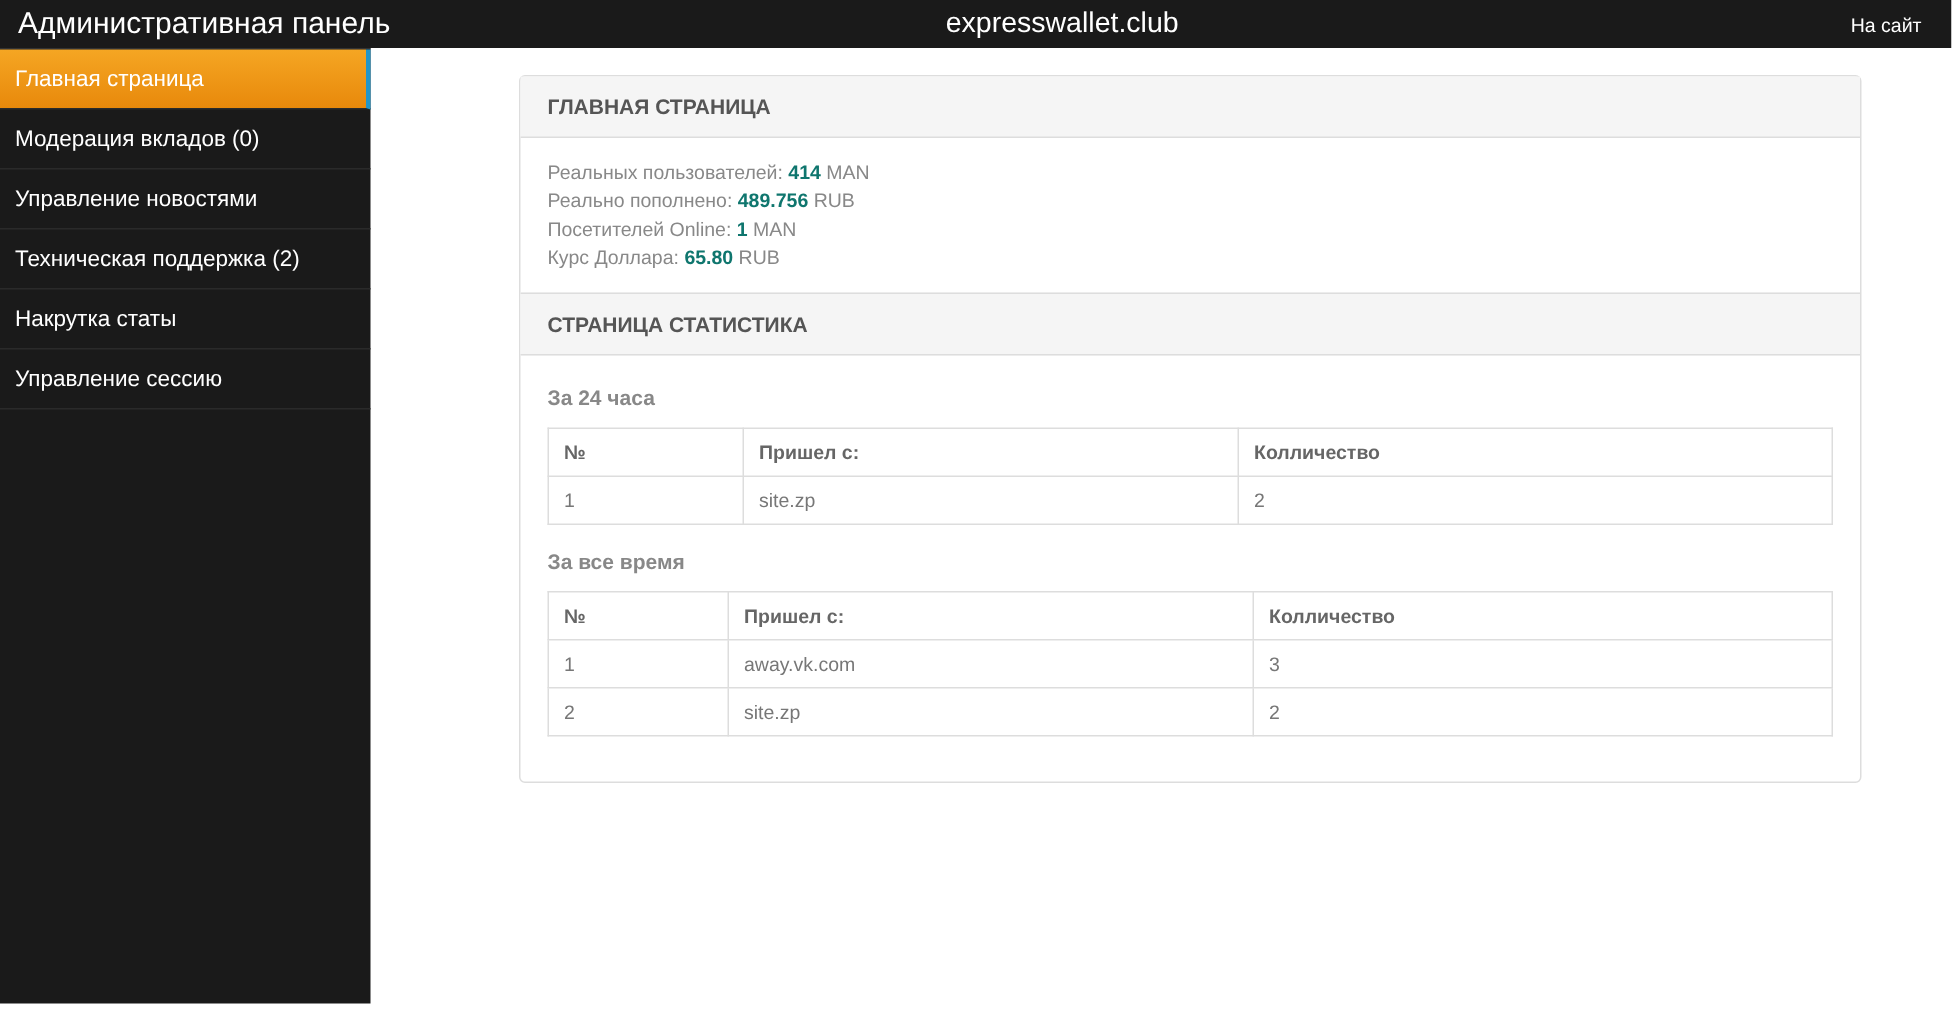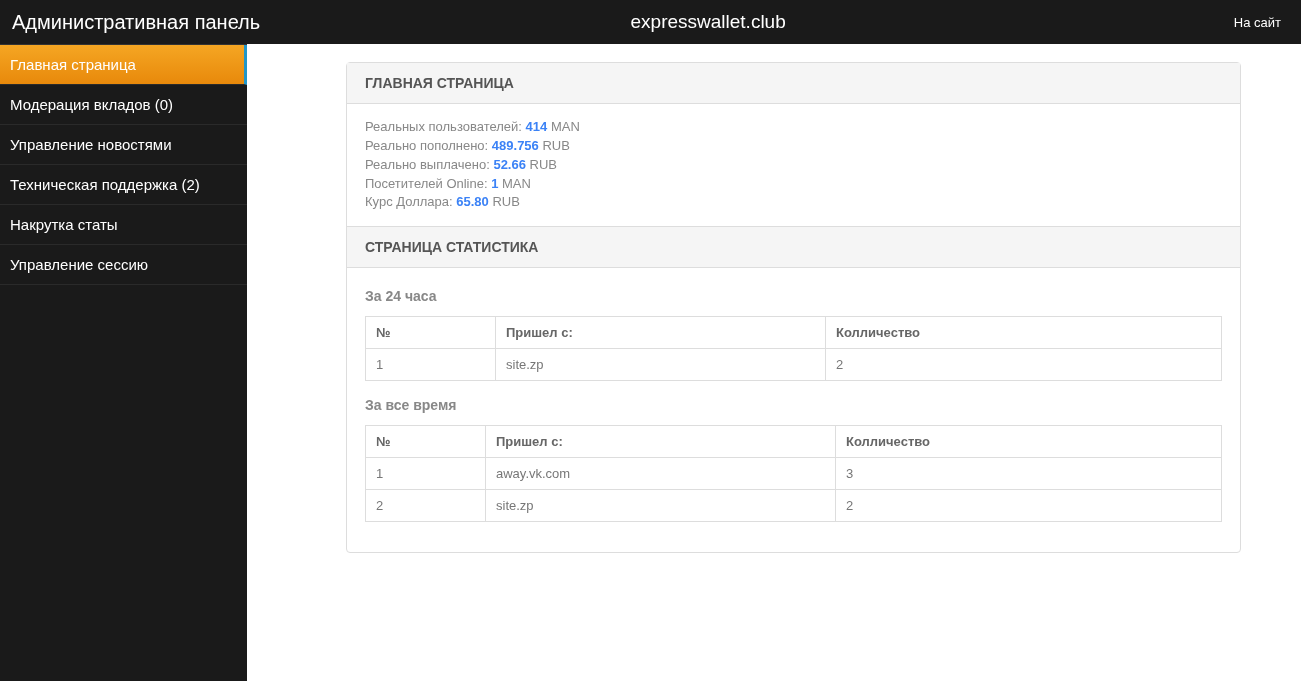--- a/index.html
+++ b/index.html
@@ -5,21 +5,21 @@
     * { margin: 0; padding: 0; box-sizing: border-box; }
     body {
       font-family: Arial, Helvetica, sans-serif;
       background: #fff;
       width: 1301px;
       height: 681px;
       overflow: hidden;
     }
     .topbar {
       background: #1a1a1a;
-      height: 44px;
+      height: 32px;
       display: flex;
       align-items: center;
       color: #fff;
       position: relative;
     }
     .topbar-title {
       font-size: 20px;
       font-weight: normal;
       padding-left: 12px;
     }
@@ -83,21 +83,21 @@
     .panel-body {
       padding: 14px 18px;
     }
     .panel-body.stats {
       color: #888;
       font-size: 13px;
       line-height: 1.45;
     }
     .panel-body.stats .val {
       font-weight: bold;
-      color: #3b82f6;
+      color: #0f766e;
     }
     .subhead {
       color: #888;
       font-size: 14px;
       font-weight: bold;
       margin: 6px 0 12px 0;
     }
     table {
       width: 100%;
       border-collapse: collapse;
@@ -140,23 +140,20 @@
       <div class="panel-heading">ГЛАВНАЯ СТРАНИЦА</div>
 
       <div class="panel-body stats">
         <div>
           <span>Реальных пользователей: </span><span class="val">414</span><span> MAN</span>
         </div>
         <div>
           <span>Реально пополнено: </span><span class="val">489.756</span><span> RUB</span>
         </div>
         <div>
-          <span>Реально выплачено: </span><span class="val">52.66</span><span> RUB</span>
-        </div>
-        <div>
           <span>Посетителей Online: </span><span class="val">1</span><span> MAN</span>
         </div>
         <div>
           <span>Курс Доллара: </span><span class="val">65.80</span><span> RUB</span>
         </div>
       </div>
 
       <div class="panel-heading inner">СТРАНИЦА СТАТИСТИКА</div>
 
       <div class="panel-body">

